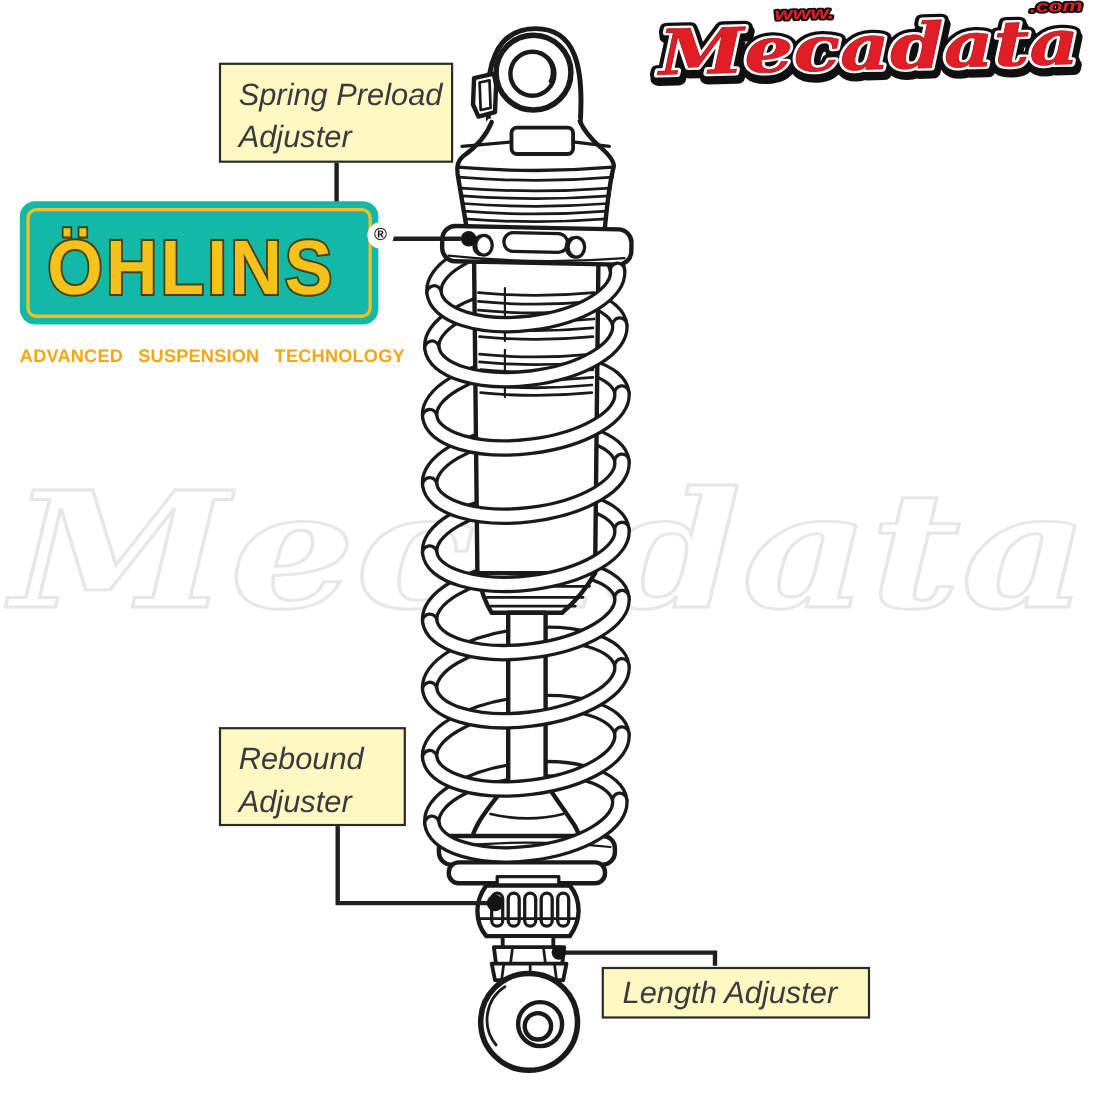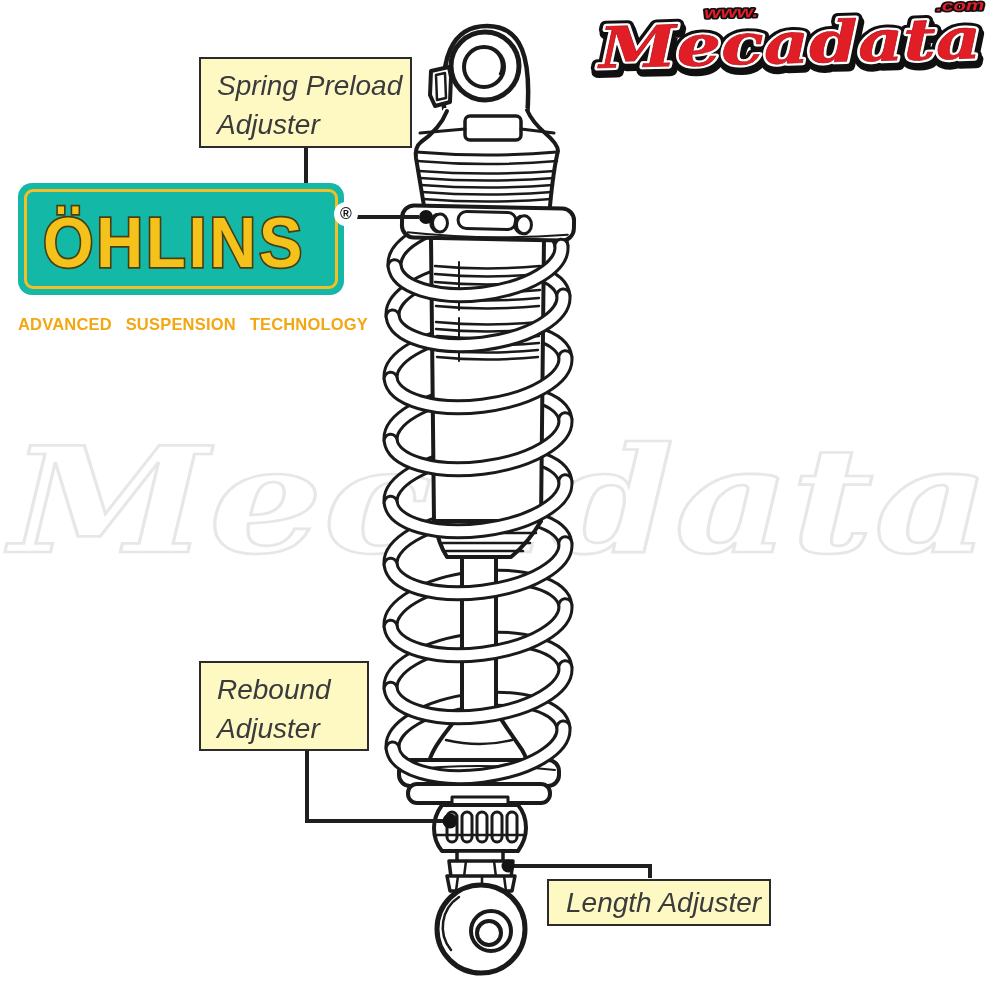--- a/index.html
+++ b/index.html
@@ -17,21 +17,21 @@
   .coilW{fill:none;stroke:#fff;stroke-width:10;stroke-linecap:round;}
 
   
   .callout-box{
     position:absolute;background:#fef9c3;border:2px solid #2b2b2e;
     color:#3b3b3d;font-style:italic;font-size:28px;line-height:39px;
     box-sizing:border-box;
   }
   #box-spring{left:199px;top:57px;width:213px;height:91px;padding:7px 0 0 16px;}
   #box-rebound{left:199px;top:661px;width:170px;height:90px;padding:7px 0 0 16px;}
-  #box-length{left:547px;top:879px;width:224px;height:47px;display:flex;align-items:center;padding-left:17px;}
+  #box-length{left:547px;top:879px;width:244px;height:47px;display:flex;align-items:center;padding-left:17px;}
 
   
   #ohlins{position:absolute;left:18px;top:183px;width:312px;}
   .ohlins-box{position:relative;width:284px;height:112px;background:#14b8a6;border-radius:14px;padding-left:42px;}
   .ohlins-inner{position:absolute;left:6px;top:6px;right:6px;bottom:6px;border:3.5px solid #F3BE26;border-radius:9px;}
   .ohlins-word{position:absolute;left:0;top:0;}
   .ohlins-word text{
     font-family:"Liberation Sans",sans-serif;font-weight:bold;
   }
   .reg-badge{

